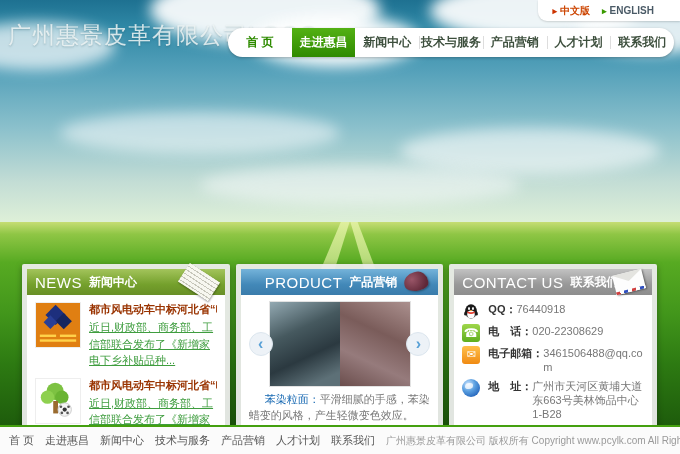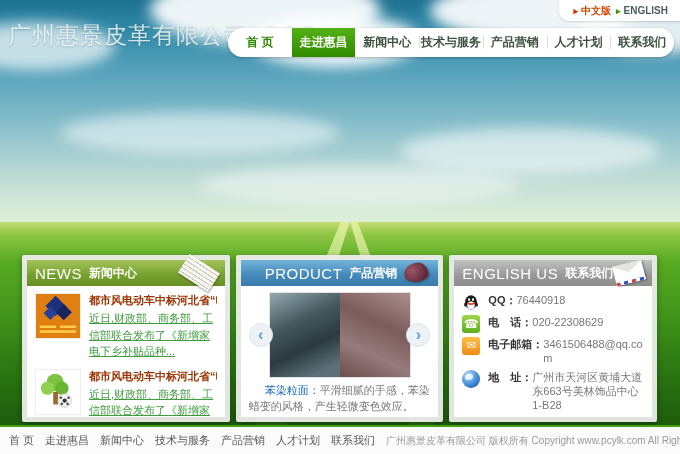--- a/index.html
+++ b/index.html
@@ -22,38 +22,38 @@
   .grass { position:absolute; top:222px; left:0; width:680px; height:203px;
     background:linear-gradient(180deg,#c6dd74 0%,#8fc645 6%,#57aa22 20%,#42961b 45%,#2d7a12 70%,#1e5c0c 100%); }
   .track { position:absolute; top:0; height:100%; background:linear-gradient(180deg,rgba(230,243,168,.8),rgba(170,215,100,.08)); }
   .t1 { left:255px; width:110px; clip-path:polygon(78% 0,86% 0,28% 100%,0% 100%); }
   .t2 { left:345px; width:90px;  clip-path:polygon(6% 0,14% 0,100% 100%,72% 100%); }
 
   
   .logo { position:absolute; left:8px; top:20px; font-size:23px; letter-spacing:1px;
     color:rgba(238,245,245,.85); text-shadow:0 1px 2px rgba(0,60,70,.25); white-space:nowrap; }
   .langbar { position:absolute; top:0; right:0; height:21px; background:#fff;
-    border-radius:0 0 0 9px; display:flex; align-items:center; padding:0 12px 0 14px; gap:5px;
+    border-radius:0 0 0 9px; display:flex; align-items:center; padding:0 26px 0 14px; gap:12px;
     box-shadow:0 1px 2px rgba(0,0,0,.15); }
   .lang { font-size:10px; font-weight:bold; display:flex; align-items:center; gap:3px; cursor:pointer; }
   .lang .arr::before { content:"▸"; font-size:9px; line-height:1; }
   .lang-cn { color:#cc4400; } .lang-cn .arr::before { color:#cc3300; }
   .lang-en { color:#4a5a66; } .lang-en .arr::before { color:#3a9a00; }
 
   .nav { position:absolute; top:28px; left:228px; right:6px; height:29px; background:#fff;
     border-radius:15px; display:flex; overflow:hidden; box-shadow:0 1px 3px rgba(0,0,0,.25); }
   .nav-item { flex:1; text-align:center; line-height:29px; font-size:12px; font-weight:bold;
     color:#3d4f3d; cursor:pointer; position:relative; white-space:nowrap; }
   .nav-item + .nav-item::before { content:""; position:absolute; left:0; top:8px; bottom:8px; width:1px; background:#ddd; }
   .nav-item.home { color:#2e8b00; }
   .nav-item.active { background:linear-gradient(180deg,#53b113 0%,#2f8a00 100%); color:#fff; }
   .nav-item.active::before, .nav-item.active + .nav-item::before { display:none; }
 
   
-  .panels { position:absolute; top:255px; left:22px; right:23px; display:flex; gap:6px; }
+  .panels { position:absolute; top:264px; left:22px; right:23px; display:flex; gap:6px; }
   .panel { flex:1; background:rgba(236,236,236,.95); padding:5px; border-radius:2px;
     box-shadow:0 2px 6px rgba(0,0,0,.35); min-width:0; }
   .panel-header { height:26px; display:flex; align-items:center; padding:0 8px; position:relative; color:#fff; }
   .panel-header .en { font-size:15px; margin-right:7px; letter-spacing:.5px; }
   .panel-header .cn { font-size:12px; font-weight:bold; }
   .news    .panel-header { background:linear-gradient(180deg,#a3c45b 0%,#74a02c 60%,#688f26 100%); }
   .product .panel-header { background:linear-gradient(180deg,#74b3da 0%,#4288b8 60%,#3a7cab 100%);padding-left:24px; }
   .contact .panel-header { background:linear-gradient(180deg,#c2c2c2 0%,#989898 60%,#8d8d8d 100%); }
   .panel-body { background:#fff; height:131px; padding:7px 8px; overflow:hidden; }
 
@@ -219,21 +219,21 @@
           <div class="car-arrow right"></div>
         </div>
         <div class="prod-desc">
           <span class="prod-label">苯染粒面：</span><span>平滑细腻的手感，苯染蜡变的风格，产生轻微变色效应。</span>
         </div>
       </div>
     </div>
 
     <div class="panel contact">
       <div class="panel-header">
-        <span class="en">ENGLISH US</span>
+        <span class="en">CONTACT US</span>
         <span class="cn">联系我们</span>
         <div class="env-icon"></div>
       </div>
       <div class="panel-body">
         <div class="c-row">
           <svg class="c-icon i-qq" viewBox="0 0 20 20">
             <ellipse cx="10" cy="10.5" rx="6.5" ry="8" fill="#1a1a1a"></ellipse>
             <ellipse cx="10" cy="13.8" rx="4.2" ry="4.4" fill="#ffffff"></ellipse>
             <ellipse cx="7.8" cy="7.2" rx="1.1" ry="1.7" fill="#ffffff"></ellipse>
             <ellipse cx="12.2" cy="7.2" rx="1.1" ry="1.7" fill="#ffffff"></ellipse>

